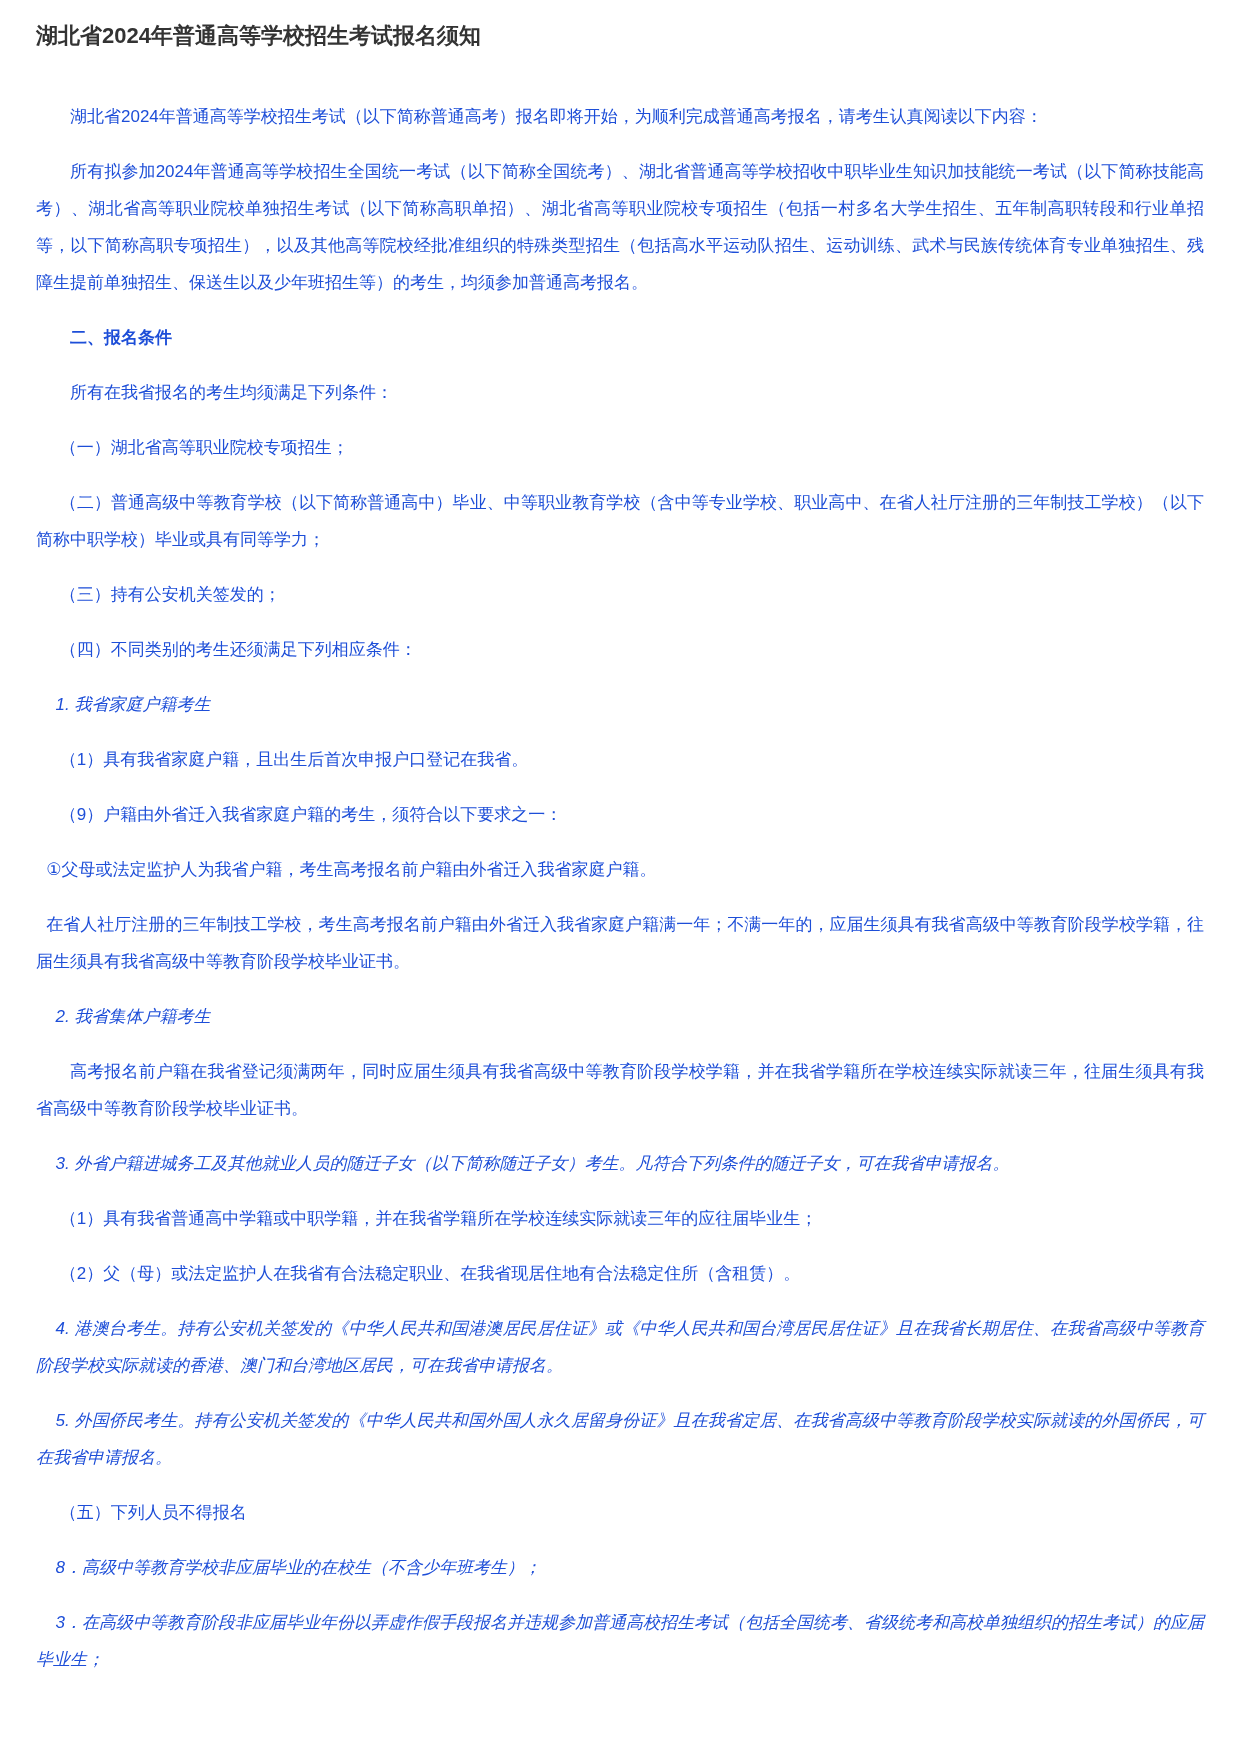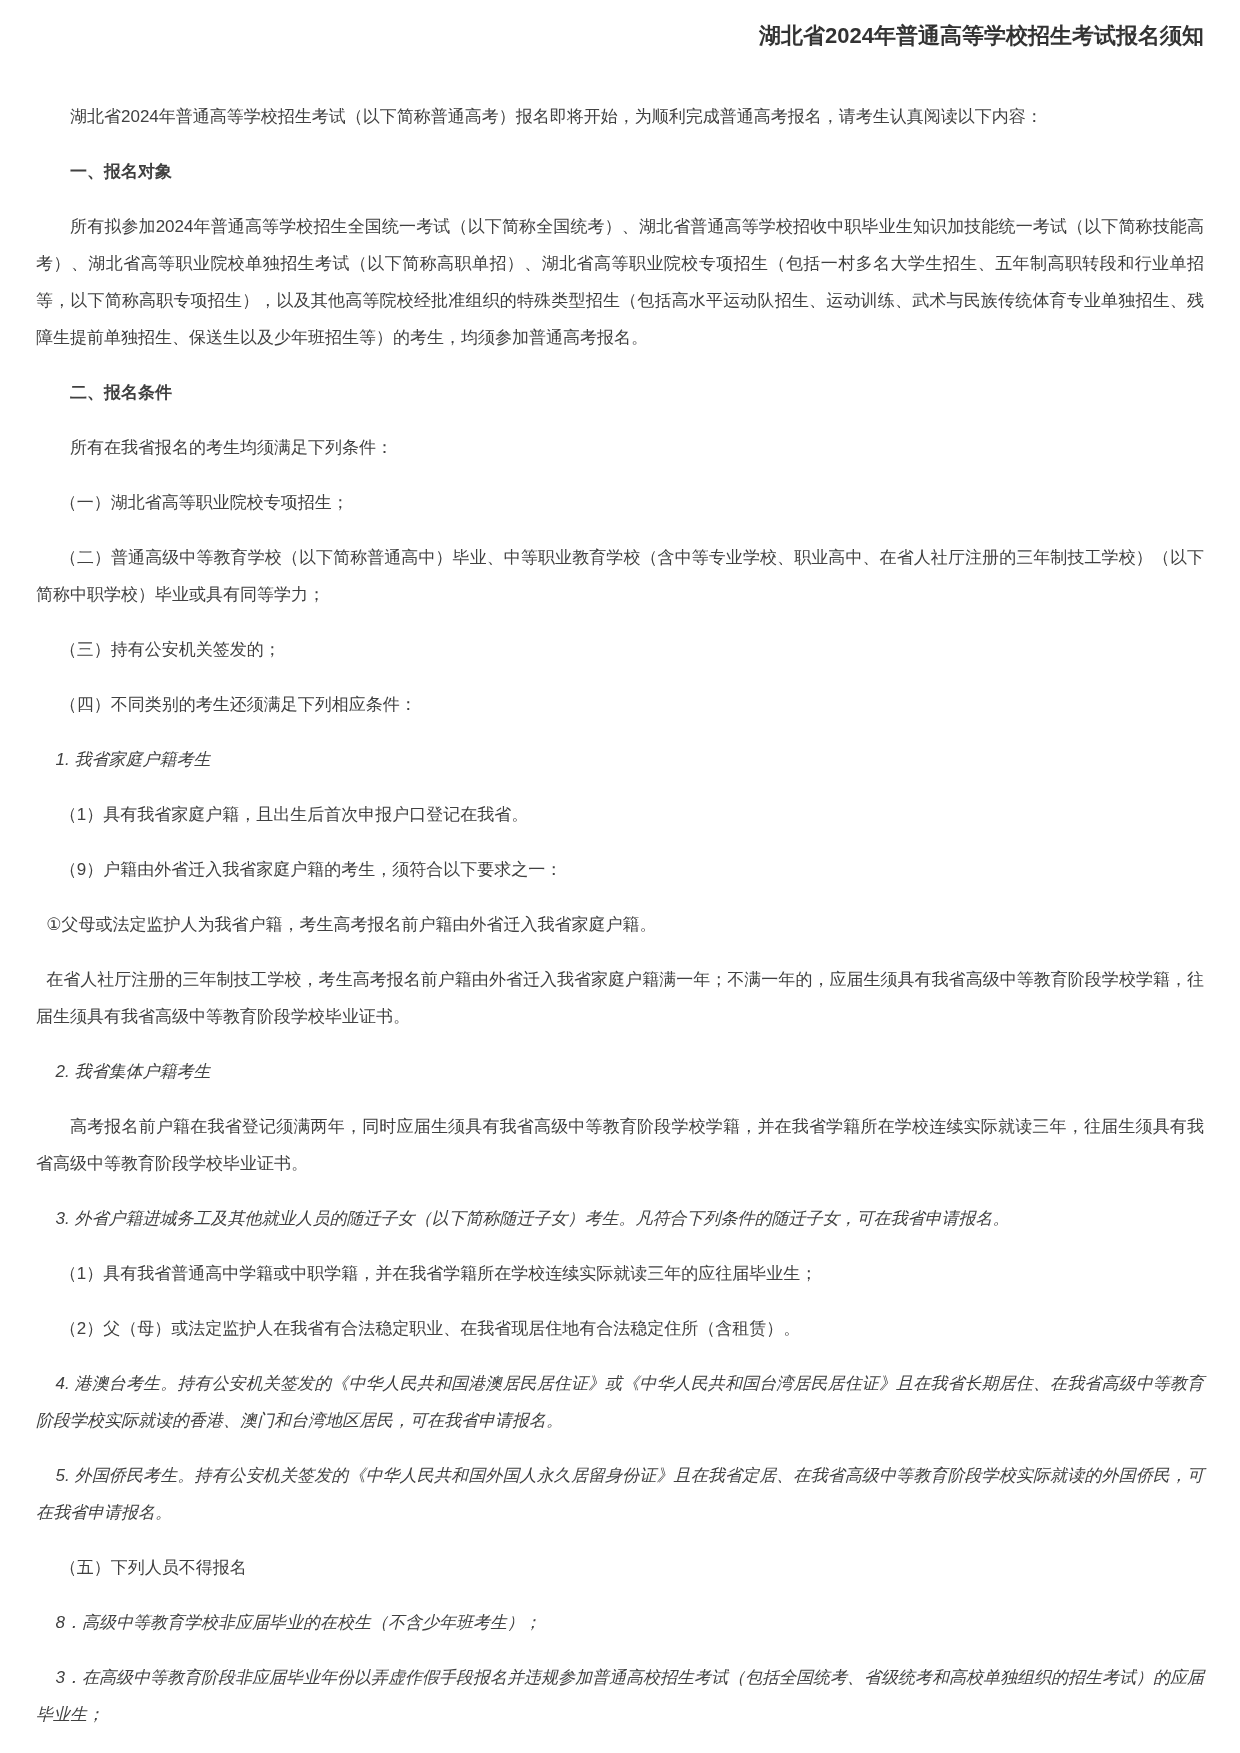--- a/index.html
+++ b/index.html
@@ -16,48 +16,47 @@
   }
   .doc {
     padding: 14px 36px 0 36px;
     box-sizing: border-box;
     width: 1240px;
   }
   .doc-title {
     font-size: 22px;
     line-height: 44px;
     font-weight: bold;
-    text-align: right;
+    text-align: left;
     color: #333333;
     margin: 0 0 40px 0;
   }
   .blk {
     font-size: 17px;
     line-height: 37px;
     margin: 18px 0;
     text-align: justify;
     text-indent: 2em;
     font-weight: normal;
-    color: #404040;
+    color: #1d4ed8;
   }
   .h2 {
     font-weight: bold;
   }
   .paren { text-indent: 1.4em; }
   .num   { text-indent: 1.15em; font-style: italic; }
   .circ  { text-indent: 0.6em; }
 </style>
 </head>
 <body>
 
 <div class="doc">
   <h1 class="doc-title">湖北省2024年普通高等学校招生考试报名须知</h1>
 
   <p class="blk">湖北省2024年普通高等学校招生考试（以下简称普通高考）报名即将开始，为顺利完成普通高考报名，请考生认真阅读以下内容：</p>
-  <p class="blk h2">一、报名对象</p>
   <p class="blk">所有拟参加2024年普通高等学校招生全国统一考试（以下简称全国统考）、湖北省普通高等学校招收中职毕业生知识加技能统一考试（以下简称技能高考）、湖北省高等职业院校单独招生考试（以下简称高职单招）、湖北省高等职业院校专项招生（包括一村多名大学生招生、五年制高职转段和行业单招等，以下简称高职专项招生），以及其他高等院校经批准组织的特殊类型招生（包括高水平运动队招生、运动训练、武术与民族传统体育专业单独招生、残障生提前单独招生、保送生以及少年班招生等）的考生，均须参加普通高考报名。</p>
   <p class="blk h2">二、报名条件</p>
   <p class="blk">所有在我省报名的考生均须满足下列条件：</p>
   <p class="blk paren">（一）湖北省高等职业院校专项招生；</p>
   <p class="blk paren">（二）普通高级中等教育学校（以下简称普通高中）毕业、中等职业教育学校（含中等专业学校、职业高中、在省人社厅注册的三年制技工学校）（以下简称中职学校）毕业或具有同等学力；</p>
   <p class="blk paren">（三）持有公安机关签发的；</p>
   <p class="blk paren">（四）不同类别的考生还须满足下列相应条件：</p>
   <p class="blk num">1. 我省家庭户籍考生</p>
   <p class="blk paren">（1）具有我省家庭户籍，且出生后首次申报户口登记在我省。</p>
   <p class="blk paren">（9）户籍由外省迁入我省家庭户籍的考生，须符合以下要求之一：</p>

